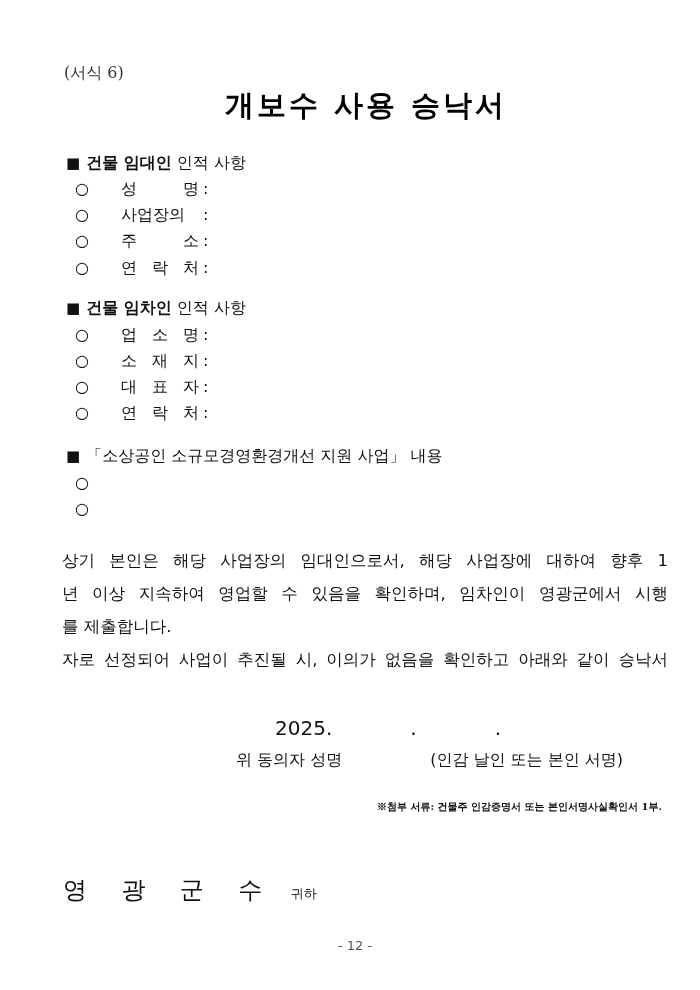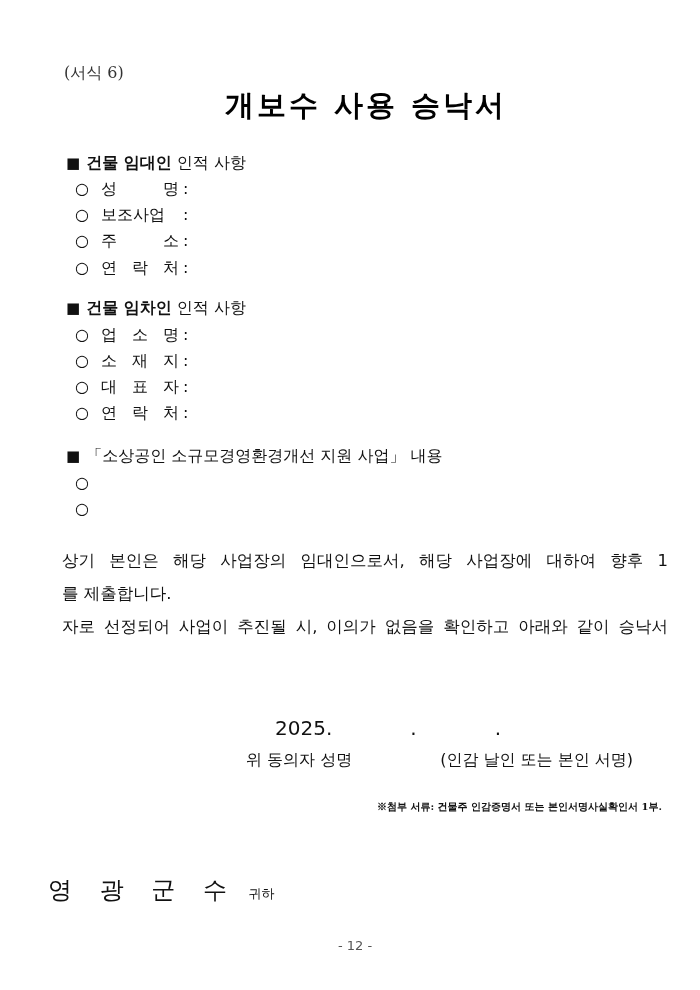--- a/index.html
+++ b/index.html
@@ -11,52 +11,52 @@
   .form-label { left: 64px; top: 63px; font-size: 16px; color: #333; font-family: "DejaVu Serif", serif; }
   .title {
     left: 0; width: 732px; top: 86px; text-align: center;
     font-size: 29px; font-weight: bold; letter-spacing: 3px; color: #000;
   }
   .sec-head { left: 66px; font-size: 16px; color: #111; }
   .sec-head .sq { font-size: 15px; margin-right: 6px; }
   .sec-head b { font-weight: bold; }
   .item { left: 75px; font-size: 16px; color: #111; }
   .item .circle { display: inline-block; width: 18px; margin-right: 8px; }
-  .item .lbl { display: inline-block; width: 78px; letter-spacing: 0; }
+  .item .lbl { display: inline-block; width: 78px; letter-spacing: 0; margin-left: 20px; }
   .item .lbl.spread { text-align-last: justify; }
   .item .colon { margin-left: 4px; }
   .para {
     left: 62px; width: 606px; font-size: 16.5px; color: #111;
     white-space: normal; line-height: 33px; text-align: justify; margin-top: 8px;
   }
   .para .ln { display: block; text-align-last: justify; white-space: nowrap; }
   .para .ln.last { text-align-last: left; }
   .date { left: 275px; top: 716px; font-size: 20px; }
   .date .gap { display: inline-block; width: 78px; }
-  .sign { left: 236px; top: 750px; font-size: 16px; margin-left: 10px; }
+  .sign { left: 236px; top: 750px; font-size: 16px; }
   .sign .gap { display: inline-block; width: 88px; }
   .note { right: 38px; top: 800px; font-size: 10px; font-weight: bold; font-family: "DejaVu Serif", serif; }
-  .recipient { left: 48px; top: 874px; font-size: 24px; letter-spacing: 10px; color: #111; }
+  .recipient { left: 63px; top: 874px; font-size: 24px; letter-spacing: 10px; color: #111; font-family: Liberation Mono, monospace; }
   .recipient .suffix { font-size: 13px; letter-spacing: 0; margin-left: -6px; }
   .pageno { left: 0; width: 710px; text-align: center; top: 938px; font-size: 13px; color: #555; }
 </style>
 </head>
 <body>
 
 <div class="abs form-label">(서식 6)</div>
 <div class="abs title">개보수 사용 승낙서</div>
 
 <div class="abs sec-head" style="top:153px">
   <span class="sq">■</span><b>건물 임대인</b><span> 인적 사항</span>
 </div>
 <div class="abs item" style="top:179px">
   <span class="circle">○</span><span class="lbl spread">성 명</span><span class="colon">:</span>
 </div>
 <div class="abs item" style="top:205px">
-  <span class="circle">○</span><span class="lbl spread">보조사업</span><span class="colon">:</span>
+  <span class="circle">○</span><span class="lbl spread">사업장의</span><span class="colon">:</span>
 </div>
 <div class="abs item" style="top:231px">
   <span class="circle">○</span><span class="lbl spread">주 소</span><span class="colon">:</span>
 </div>
 <div class="abs item" style="top:258px">
   <span class="circle">○</span><span class="lbl spread">연 락 처</span><span class="colon">:</span>
 </div>
 
 <div class="abs sec-head" style="top:298px">
   <span class="sq">■</span><b>건물 임차인</b><span> 인적 사항</span>
@@ -79,20 +79,21 @@
 </div>
 <div class="abs item" style="top:473px">
   <span class="circle">○</span>
 </div>
 <div class="abs item" style="top:499px">
   <span class="circle">○</span>
 </div>
 
 <div class="abs para" style="top:536px">
   <span class="ln"> 상기 본인은 해당 사업장의 임대인으로서, 해당 사업장에 대하여 향후 1</span>
+  <span class="ln">년 이상 지속하여 영업할 수 있음을 확인하며, 임차인이 영광군에서 시행</span>
   <span class="ln last">를 제출합니다.</span>
   <span class="ln">자로 선정되어 사업이 추진될 시, 이의가 없음을 확인하고 아래와 같이 승낙서</span>
 </div>
 
 <div class="abs date">
   <span>2025.</span><span class="gap"></span><span>.</span><span class="gap"></span><span>.</span>
 </div>
 
 <div class="abs sign">
   <span>위 동의자 성명</span><span class="gap"></span><span>(인감 날인 또는 본인 서명)</span>

